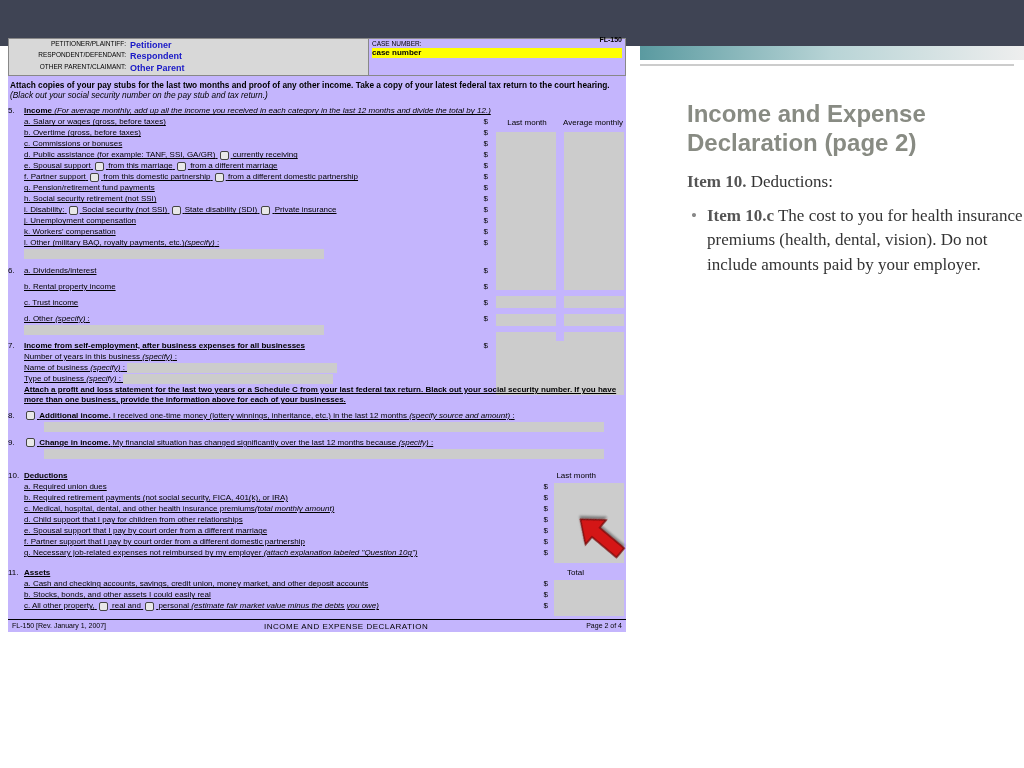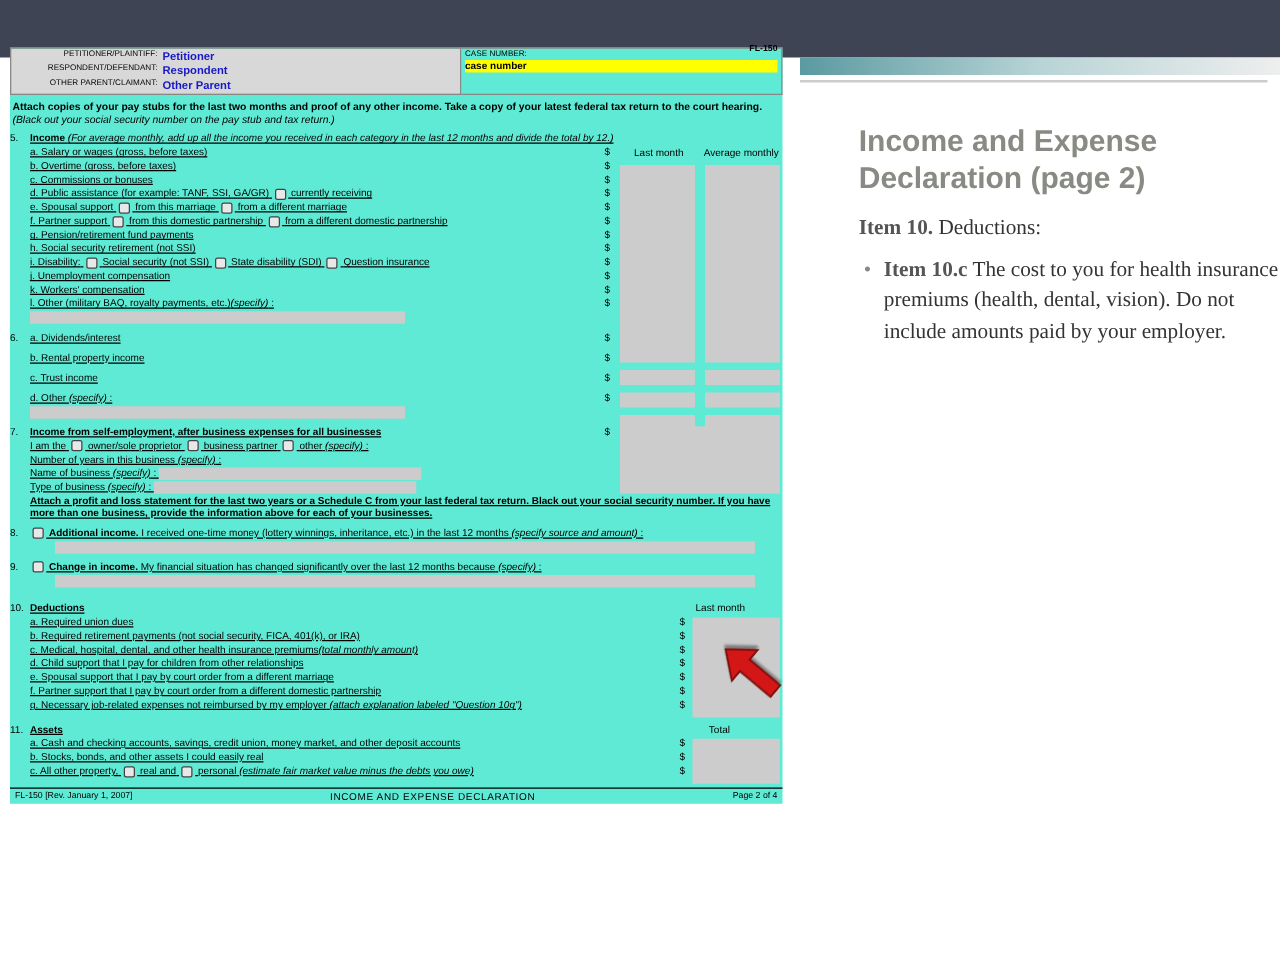--- a/index.html
+++ b/index.html
@@ -1,20 +1,20 @@
 <!DOCTYPE html>
 <html><head>
 <meta charset="utf-8">
 <style>
   * { box-sizing: border-box; margin: 0; padding: 0; }
   body { font-family: Arial, sans-serif; width: 1024px; height: 768px; background: #fff; position: relative; overflow: hidden; }
   .topbar { height: 46px; background: #3f4454; }
   .teal-stripe { position: absolute; top: 46px; left: 640px; right: 0; height: 14px; background: linear-gradient(to right, #5a9aa0, #b8d4d6 50%, #eee); }
   .teal-line { position: absolute; top: 64px; left: 640px; right: 10px; height: 2px; background: #ccc; }
-  .form-area { position: absolute; top: 38px; left: 8px; width: 618px; background: #5eead4; font-size: 8px; color: #000; line-height: 1.25; }
+  .form-area { position: absolute; top: 38px; left: 8px; width: 618px; background: #c4b5fd; font-size: 8px; color: #000; line-height: 1.25; }
   .formcode { position:absolute; top:-2px; right:4px; font-size:7px; font-weight:bold; }
   .head-table { width: 100%; border-collapse: collapse; }
   .head-table td { border: 1px solid #888; padding: 1px 3px; vertical-align: top; }
   .head-label { font-size: 6.5px; text-align: right; padding-right: 4px; }
   .blue { color: #1818c7; font-weight: bold; font-size: 9px; }
   .head-left { background: #d8d8d8; width: 360px; }
   .case-lbl { font-size: 6.5px; }
   .case-val { background: #ffff00; font-weight: bold; }
   .instr { margin: 4px 2px 6px; font-weight: bold; font-size: 8.3px; }
   .instr em { font-style: italic; font-weight: normal; }
@@ -91,21 +91,21 @@
     <div class="sect-body">
       <div class="line"><b>Income</b> <i>(For average monthly, add up all the income you received in each category in the last 12 months and divide the total by 12.)</i></div>
       <div class="line"><span>a.  Salary or wages (gross, before taxes)</span><span class="dollar">$</span></div>
       <div class="line"><span>b.  Overtime (gross, before taxes)</span><span class="dollar">$</span></div>
       <div class="line"><span>c.  Commissions or bonuses</span><span class="dollar">$</span></div>
       <div class="line"><span>d.  Public assistance (for example: TANF, SSI, GA/GR)</span> <span class="cb"></span> <span>currently receiving</span><span class="dollar">$</span></div>
       <div class="line"><span>e.  Spousal support</span> <span class="cb"></span> <span>from this marriage</span> <span class="cb"></span> <span>from a different marriage</span><span class="dollar">$</span></div>
       <div class="line"><span>f.   Partner support</span> <span class="cb"></span> <span>from this domestic partnership</span> <span class="cb"></span> <span>from a different domestic partnership</span><span class="dollar">$</span></div>
       <div class="line"><span>g.  Pension/retirement fund payments</span><span class="dollar">$</span></div>
       <div class="line"><span>h.  Social security retirement (not SSI)</span><span class="dollar">$</span></div>
-      <div class="line"><span>i.   Disability:</span> <span class="cb"></span> <span>Social security (not SSI)</span> <span class="cb"></span> <span>State disability (SDI)</span> <span class="cb"></span> <span>Question insurance</span><span class="dollar">$</span></div>
+      <div class="line"><span>i.   Disability:</span> <span class="cb"></span> <span>Social security (not SSI)</span> <span class="cb"></span> <span>State disability (SDI)</span> <span class="cb"></span> <span>Private insurance</span><span class="dollar">$</span></div>
       <div class="line"><span>j.   Unemployment compensation</span><span class="dollar">$</span></div>
       <div class="line"><span>k.  Workers' compensation</span><span class="dollar">$</span></div>
       <div class="line"><span>l.   Other (military BAQ, royalty payments, etc.)</span><i>(specify)</i> :<span class="dollar">$</span></div>
       <div class="line"><span class="grey-fill" style="width:300px"></span></div>
     </div>
   </div>
 
   <div class="sect">
     <div class="greycol" style="right:70px; top:12px; width:60px; height:12px;"></div>
       <div class="greycol" style="right:2px; top:12px; width:60px; height:12px;"></div>
@@ -123,21 +123,20 @@
       <div class="line"><span>d.  Other</span> <i>(specify)</i> :<span class="dollar">$</span></div>
       <div class="line"><span class="grey-fill" style="width:300px"></span></div>
     </div>
   </div>
 
   <div class="sect">
     <div class="greycol" style="right:2px; top:0; width:128px; height:54px;"></div>
     <span class="num">7.</span>
     <div class="sect-body">
       <div class="line"><b>Income from self-employment, after business expenses for all businesses</b><span class="dollar">$</span></div>
-      <div class="line"><span>I am the</span> <span class="cb"></span> <span>owner/sole proprietor</span> <span class="cb"></span> <span>business partner</span> <span class="cb"></span> <span>other</span> <i>(specify)</i> :</div>
       <div class="line"><span>Number of years in this business</span> <i>(specify)</i> :</div>
       <div class="line"><span>Name of business</span> <i>(specify)</i> : <span class="grey-fill" style="width:210px"></span></div>
       <div class="line"><span>Type of business</span> <i>(specify)</i> : <span class="grey-fill" style="width:210px"></span></div>
       <div class="line"><b>Attach a profit and loss statement for the last two years or a Schedule C from your last federal tax return. Black out your social security number. If you have more than one business, provide the information above for each of your businesses.</b></div>
     </div>
   </div>
 
   <div class="sect">
     <span class="num">8.</span>
     <div class="sect-body">

